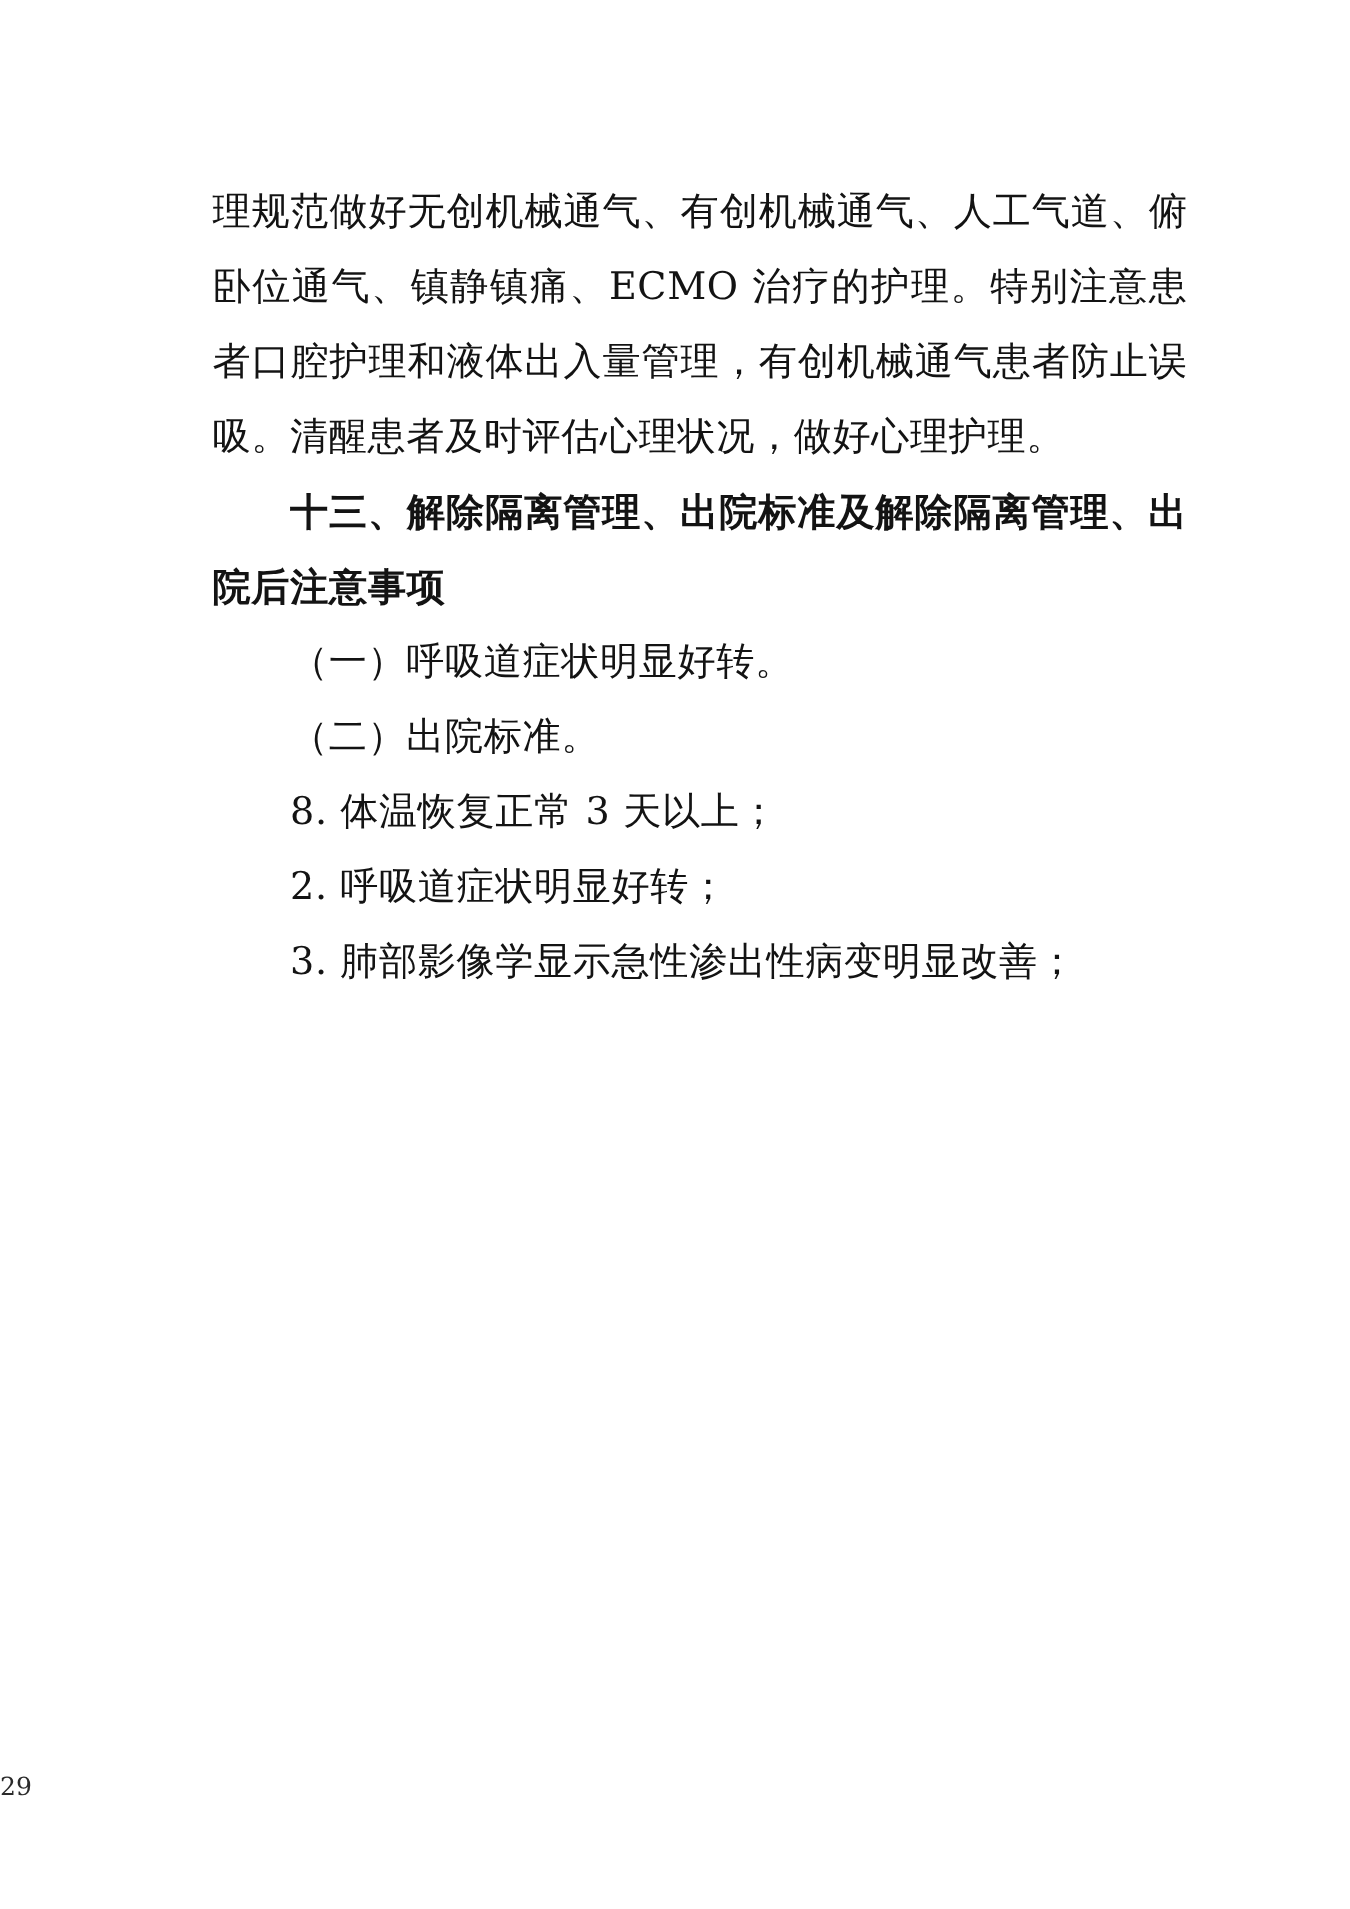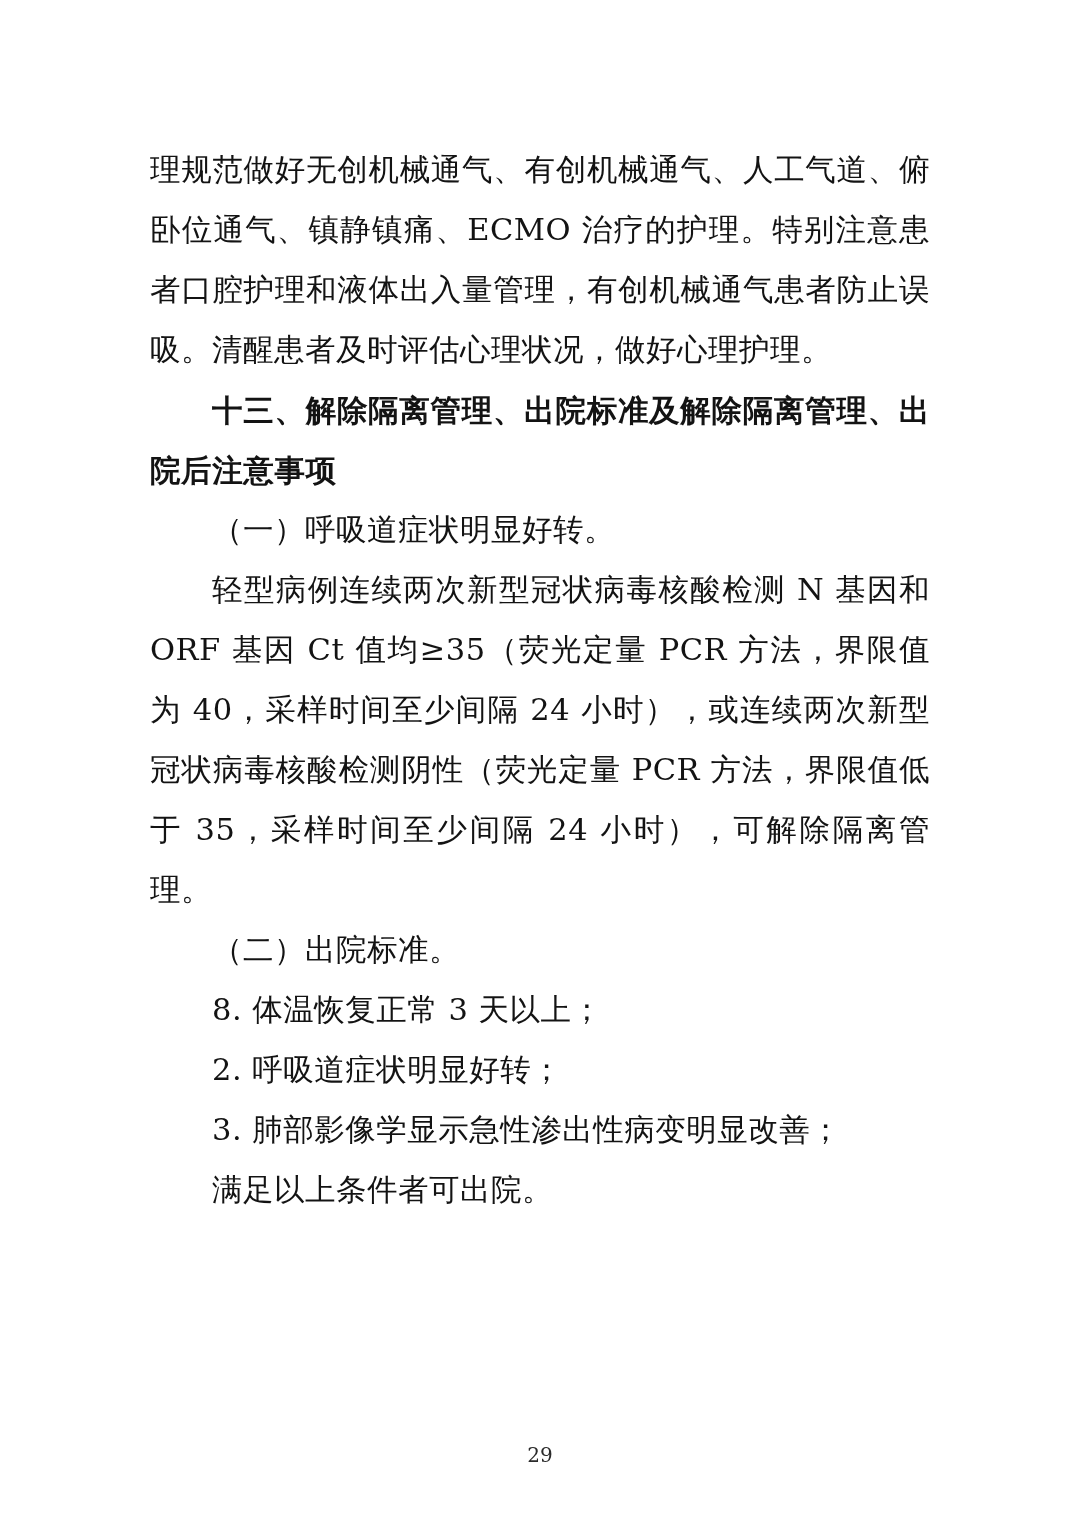--- a/index.html
+++ b/index.html
@@ -18,20 +18,21 @@
   .page {
     position: absolute;
     left: 0; top: 0;
     width: 1080px;
     height: 1527px;
     box-sizing: border-box;
     padding: 140px 150px 60px 150px;
   }
   .content {
     width: 780px;
+    margin-left: 20px;
   }
   p {
     margin: 0;
     font-size: 30.5px;
     line-height: 60px;
     letter-spacing: 0.5px;
     text-align: justify;
     text-justify: inter-ideograph;
     color: #131313;
   }
@@ -40,37 +41,35 @@
   }
   p.heading {
     font-weight: bold;
     text-indent: 62px;
     letter-spacing: 0.6px;
   }
   .page-number {
     position: absolute;
     left: 0;
     right: 0;
-    bottom: 60px;
-    text-align: center;
+    bottom: 86px;
+    text-align: left;
     font-size: 20px;
     font-family: "DejaVu Serif", "Liberation Serif", serif;
     color: #2b2b2b;
   }
   .blk { display: block; }
 </style>
 </head>
 <body>
 
 <div class="page">
   <div class="content">
     <p class="blk">理规范做好无创机械通气、有创机械通气、人工气道、俯卧位通气、镇静镇痛、ECMO 治疗的护理。特别注意患者口腔护理和液体出入量管理，有创机械通气患者防止误吸。清醒患者及时评估心理状况，做好心理护理。</p>
     <p class="heading">十三、解除隔离管理、出院标准及解除隔离管理、出院后注意事项</p>
     <p class="indent">（一）呼吸道症状明显好转。</p>
-    <p class="indent">轻型病例连续两次新型冠状病毒核酸检测 N 基因和 ORF 基因 Ct 值均≥35（荧光定量 PCR 方法，界限值为 40，采样时间至少间隔 24 小时），或连续两次新型冠状病毒核酸检测阴性（荧光定量 PCR 方法，界限值低于 35，采样时间至少间隔 24 小时），可解除隔离管理。</p>
     <p class="indent">（二）出院标准。</p>
     <p class="indent">8. 体温恢复正常 3 天以上；</p>
     <p class="indent">2. 呼吸道症状明显好转；</p>
     <p class="indent">3. 肺部影像学显示急性渗出性病变明显改善；</p>
-    <p class="indent">满足以上条件者可出院。</p>
   </div>
   <div class="page-number">29</div>
 </div>
 
 </body></html>

